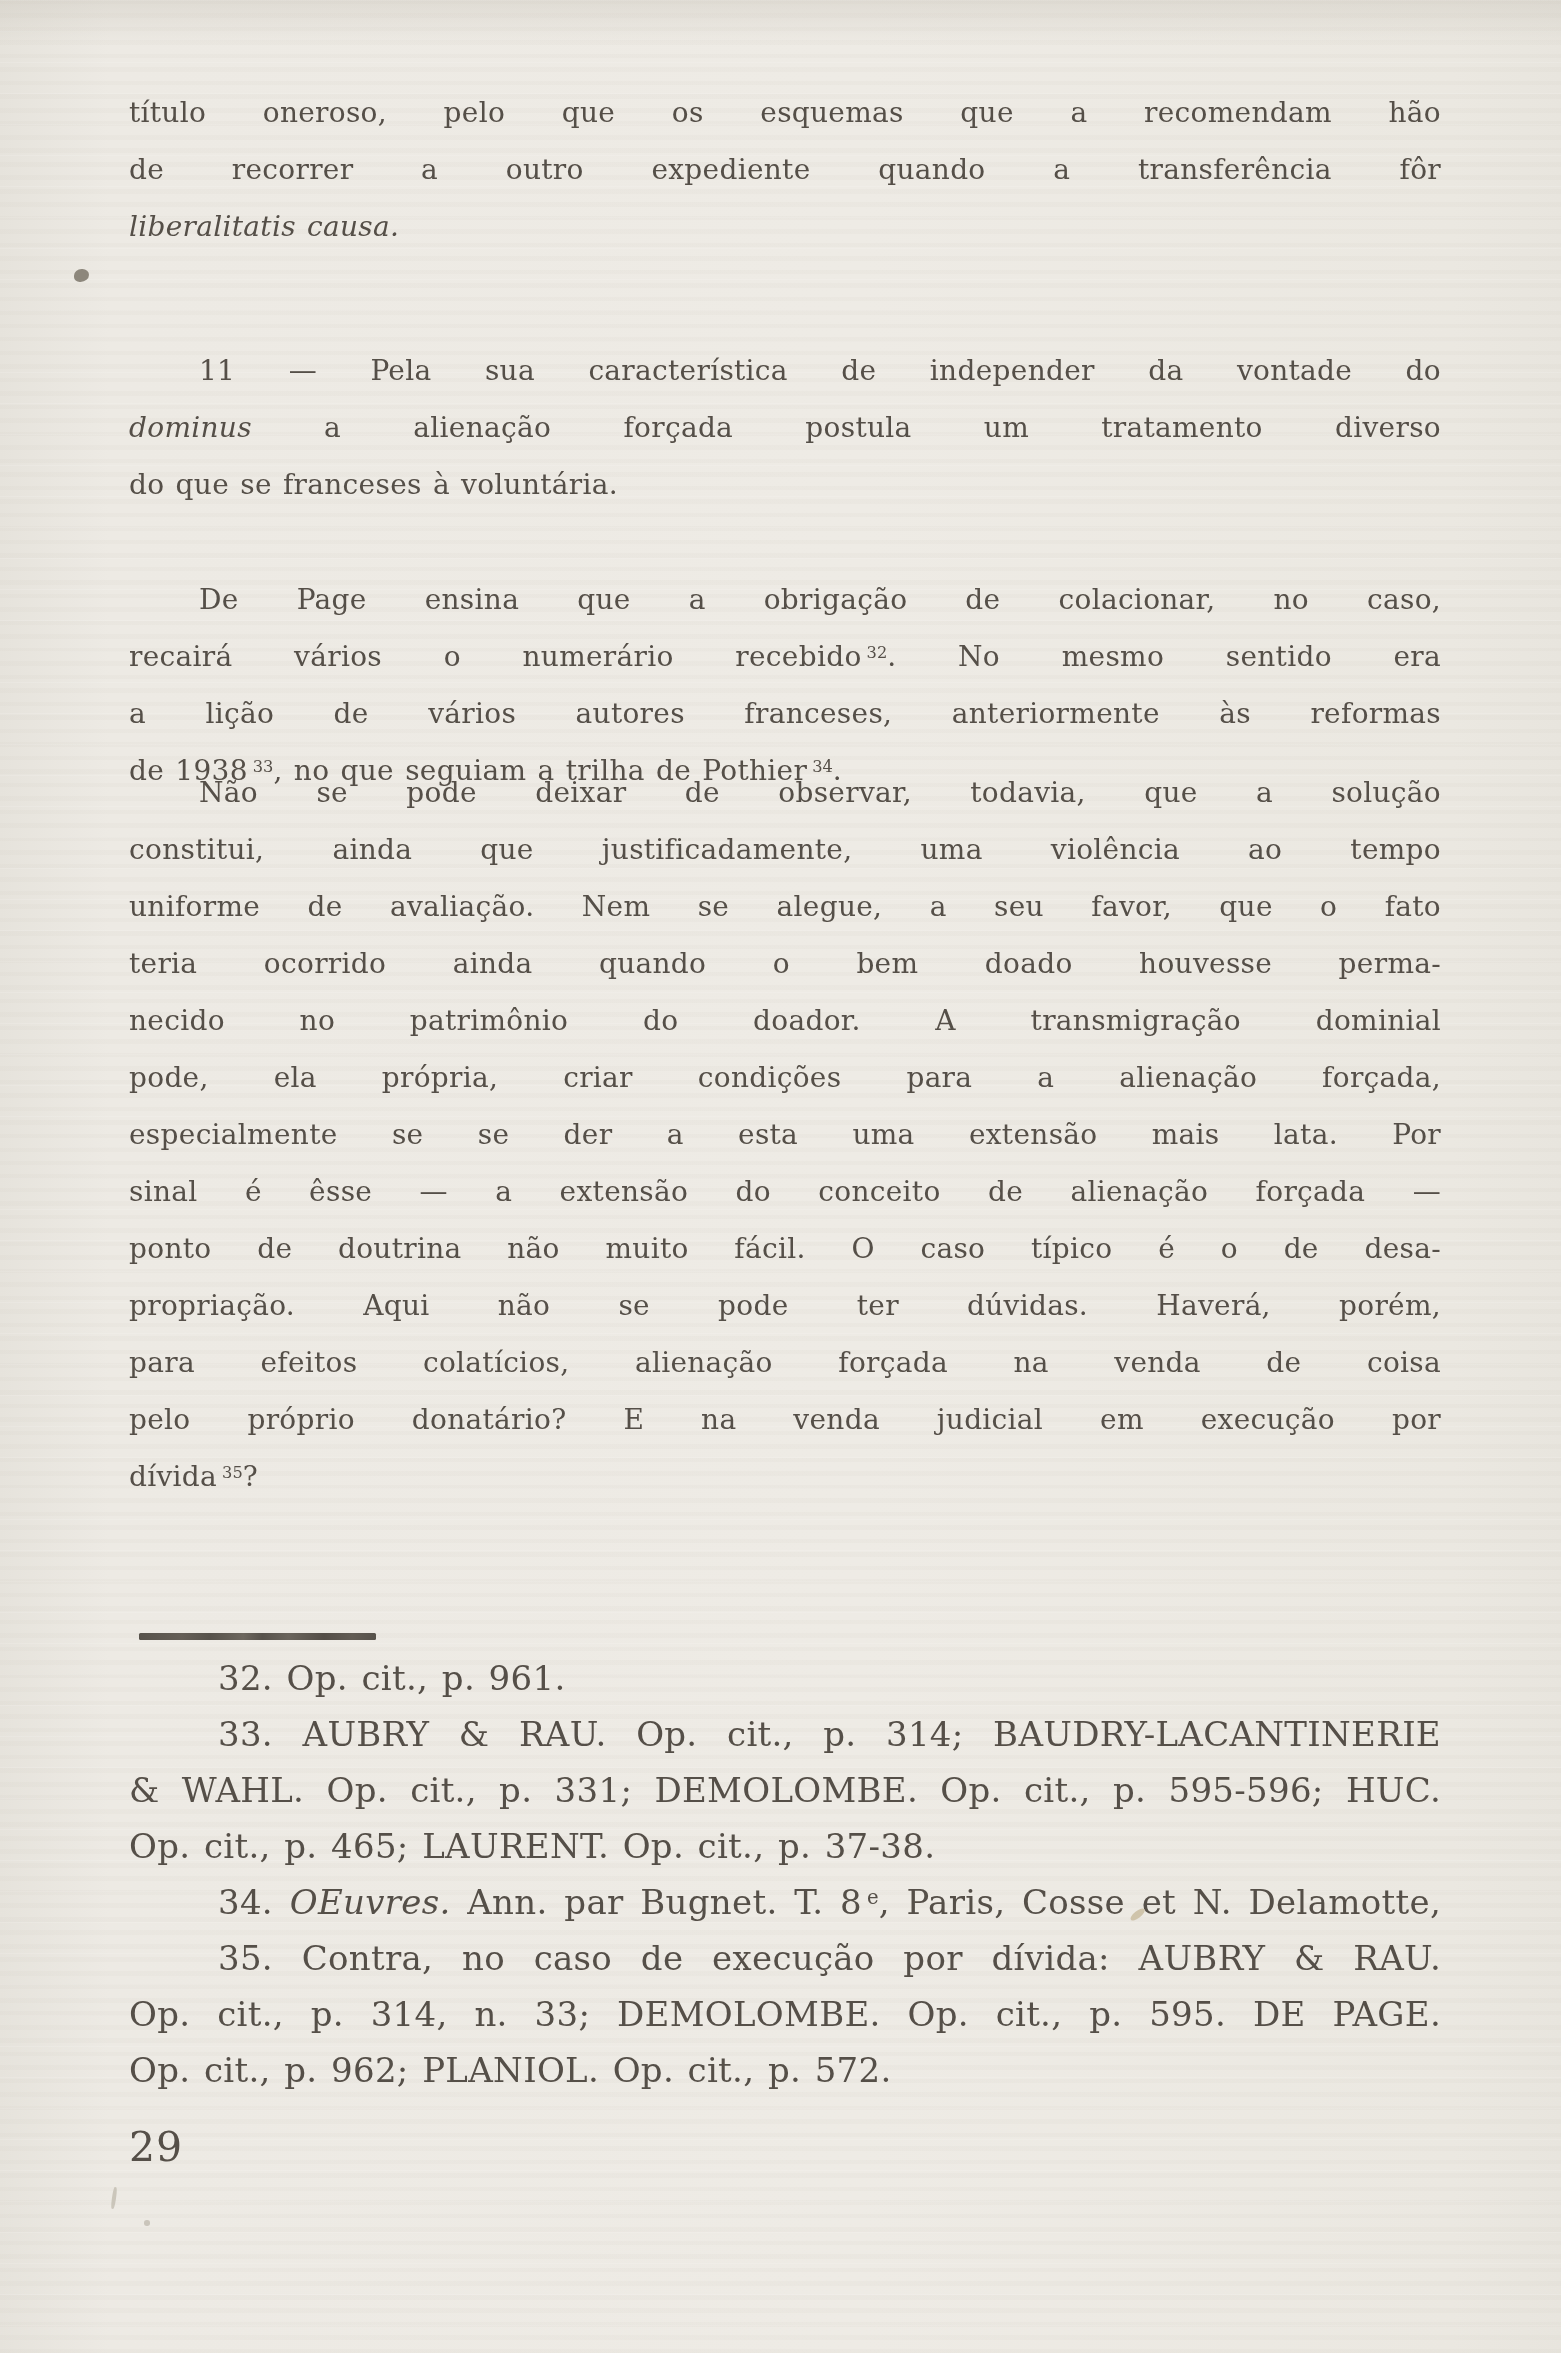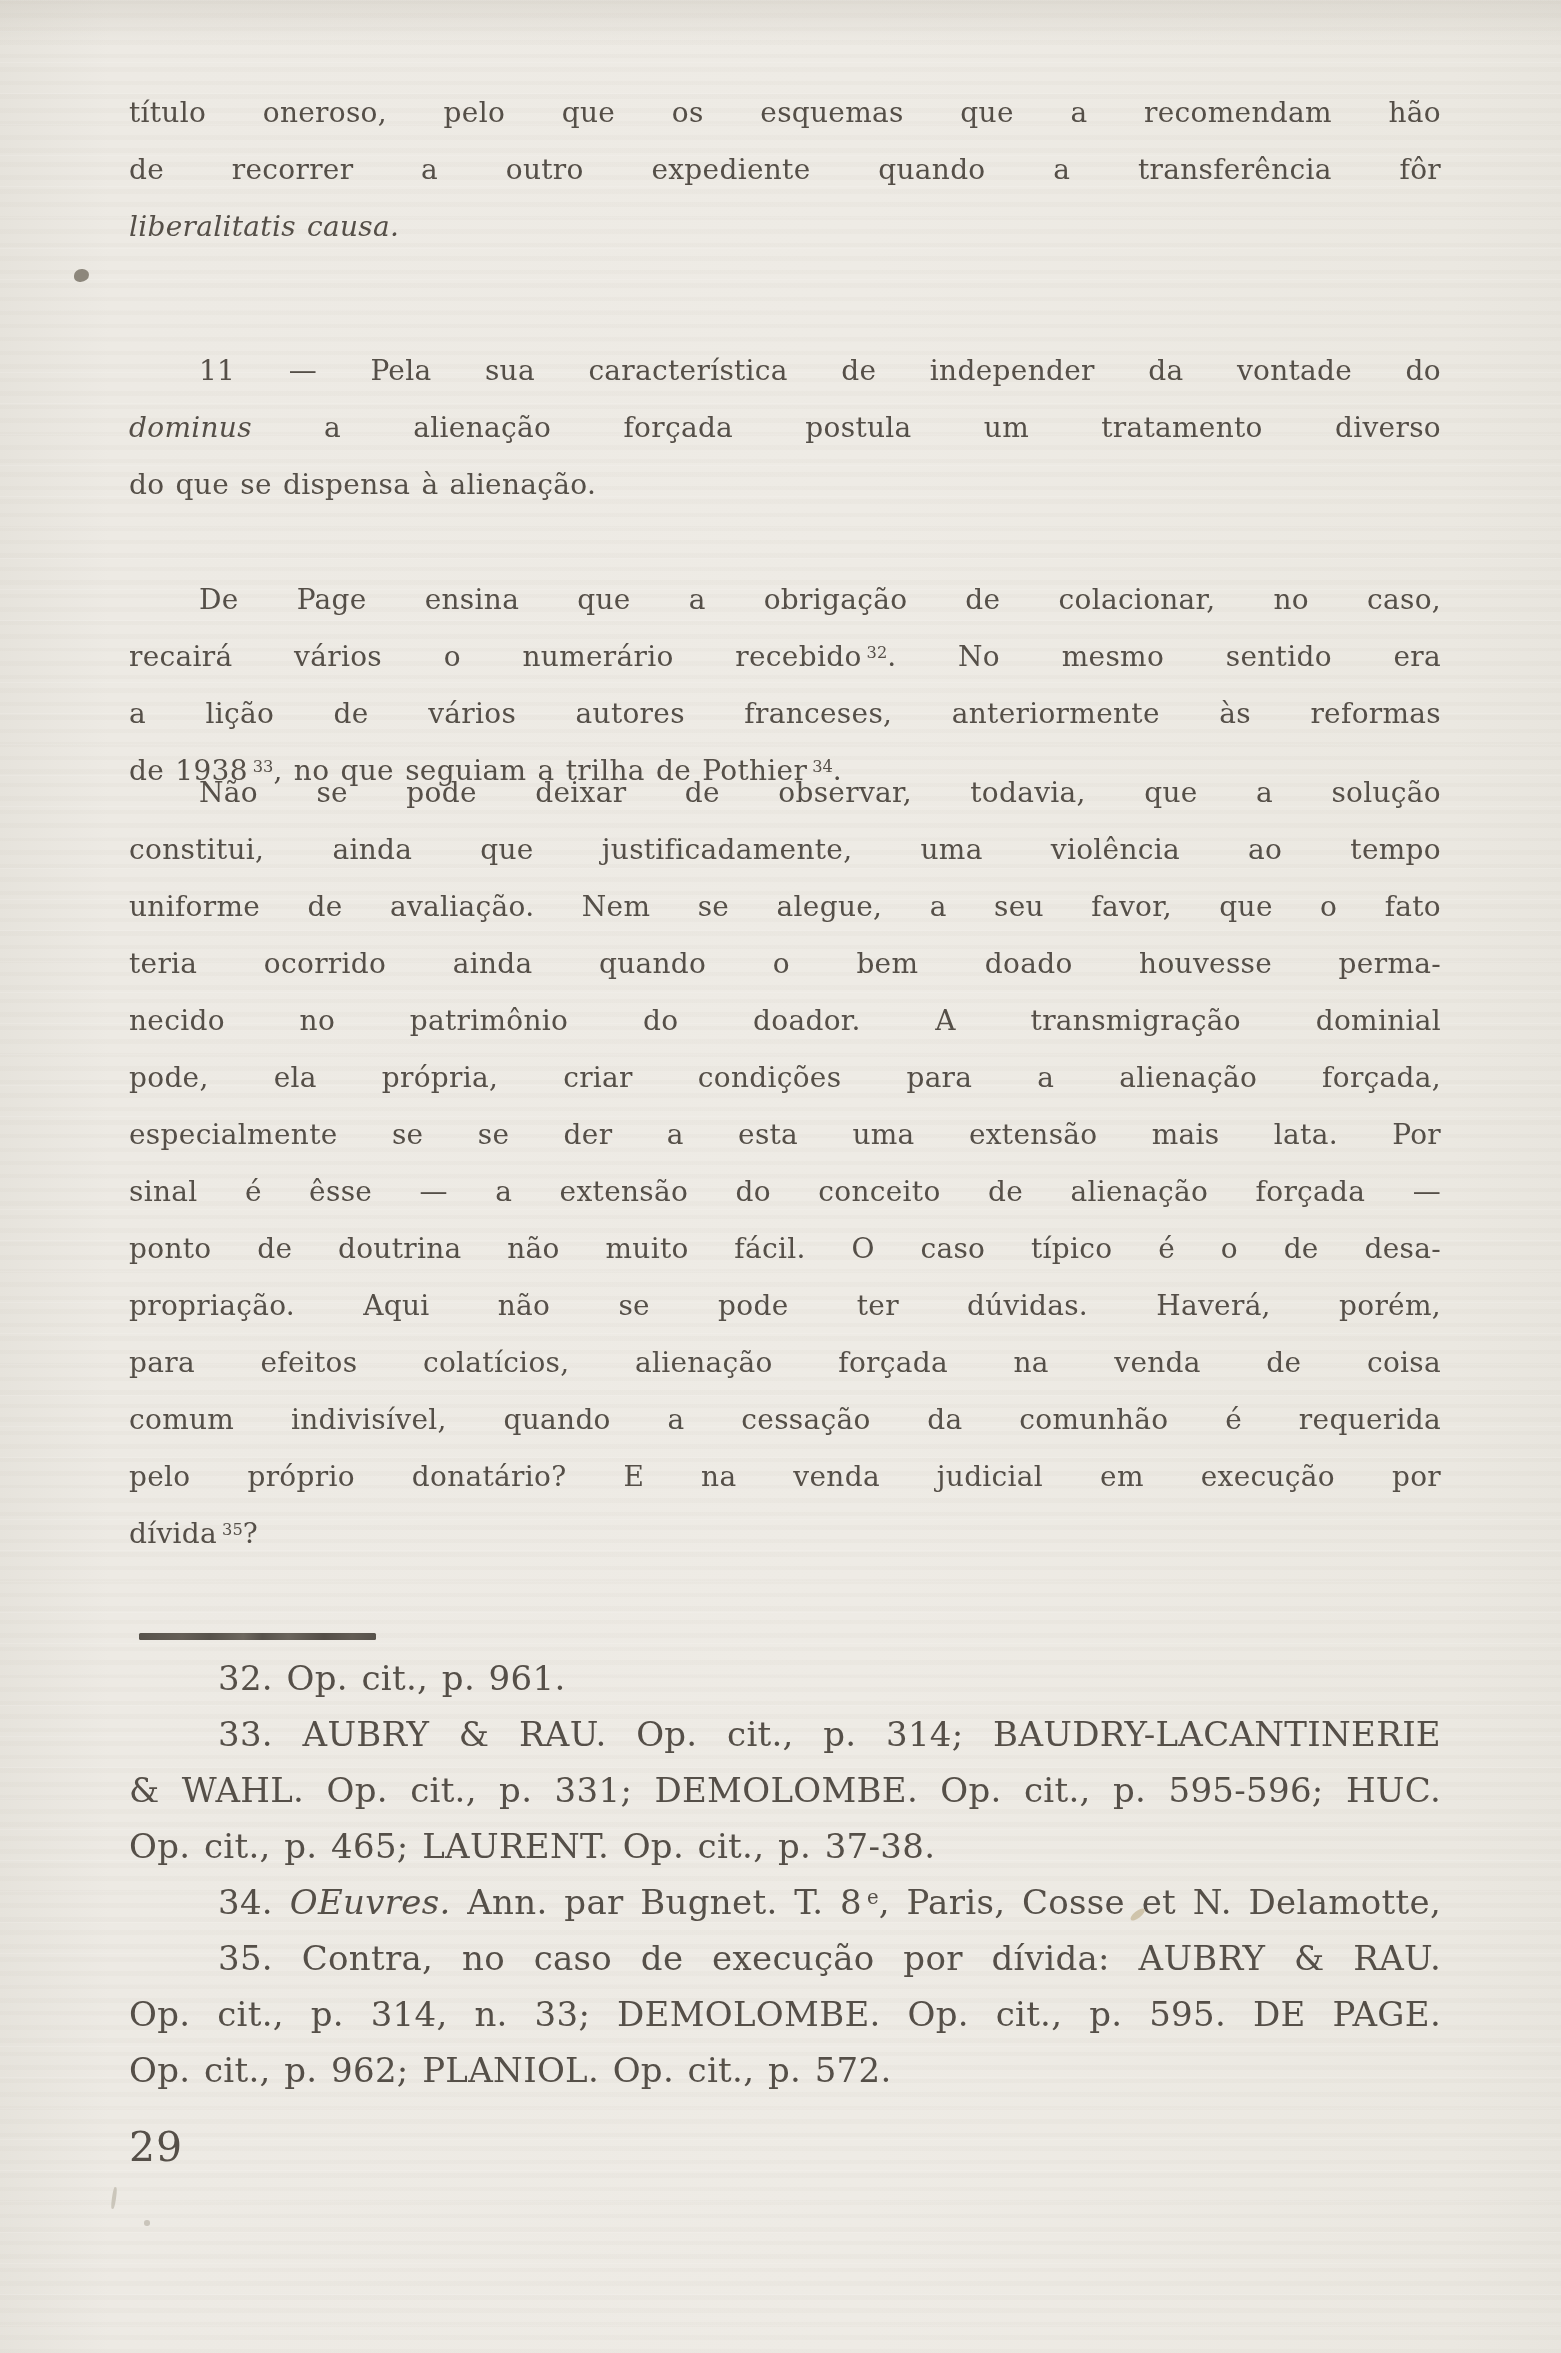--- a/index.html
+++ b/index.html
@@ -110,41 +110,40 @@
 
 <div class="text-col">
   <div class="para" id="p1">
       <div class="line just"><span>título oneroso, pelo que os esquemas que a recomendam hão</span></div>
       <div class="line just"><span>de recorrer a outro expediente quando a transferência fôr</span></div>
       <div class="line"><i>liberalitatis causa.</i></div>
     </div>
   <div class="para" id="p2">
       <div class="line just indent"><span>11 — Pela sua característica de independer da vontade do</span></div>
       <div class="line just"><i>dominus</i><span> a alienação forçada postula um tratamento diverso</span></div>
-      <div class="line"><span>do que se dispensa à alienação.</span></div>
+      <div class="line"><span>do que se franceses à voluntária.</span></div>
     </div>
   <div class="para" id="p3">
       <div class="line just indent"><span>De Page ensina que a obrigação de colacionar, no caso,</span></div>
       <div class="line just"><span>recairá vários o numerário recebido</span><sup>32</sup><span>. No mesmo sentido era</span></div>
       <div class="line just"><span>a lição de vários autores franceses, anteriormente às reformas</span></div>
       <div class="line"><span>de 1938</span><sup>33</sup><span>, no que seguiam a trilha de Pothier</span><sup>34</sup><span>.</span></div>
     </div>
   <div class="para" id="p4">
       <div class="line just indent"><span>Não se pode deixar de observar, todavia, que a solução</span></div>
       <div class="line just"><span>constitui, ainda que justificadamente, uma violência ao tempo</span></div>
       <div class="line just"><span>uniforme de avaliação. Nem se alegue, a seu favor, que o fato</span></div>
       <div class="line just"><span>teria ocorrido ainda quando o bem doado houvesse perma-</span></div>
       <div class="line just"><span>necido no patrimônio do doador. A transmigração dominial</span></div>
       <div class="line just"><span>pode, ela própria, criar condições para a alienação forçada,</span></div>
       <div class="line just"><span>especialmente se se der a esta uma extensão mais lata. Por</span></div>
       <div class="line just"><span>sinal é êsse — a extensão do conceito de alienação forçada —</span></div>
       <div class="line just"><span>ponto de doutrina não muito fácil. O caso típico é o de desa-</span></div>
       <div class="line just"><span>propriação. Aqui não se pode ter dúvidas. Haverá, porém,</span></div>
       <div class="line just"><span>para efeitos colatícios, alienação forçada na venda de coisa</span></div>
-      <div class="line just"><span>comum indivisível, quando a cessação da comunhão é requerida</span></div>
       <div class="line just"><span>pelo próprio donatário? E na venda judicial em execução por</span></div>
       <div class="line"><span>dívida</span><sup>35</sup><span>?</span></div>
     </div>
 </div>
 
 <div class="fn-rule"></div>
 
 <div class="fn-block">
     <div class="line indent"><span>32. Op. cit., p. 961.</span></div>
     <div class="line just indent"><span>33. AUBRY &amp; RAU. Op. cit., p. 314; BAUDRY-LACANTINERIE</span></div>

